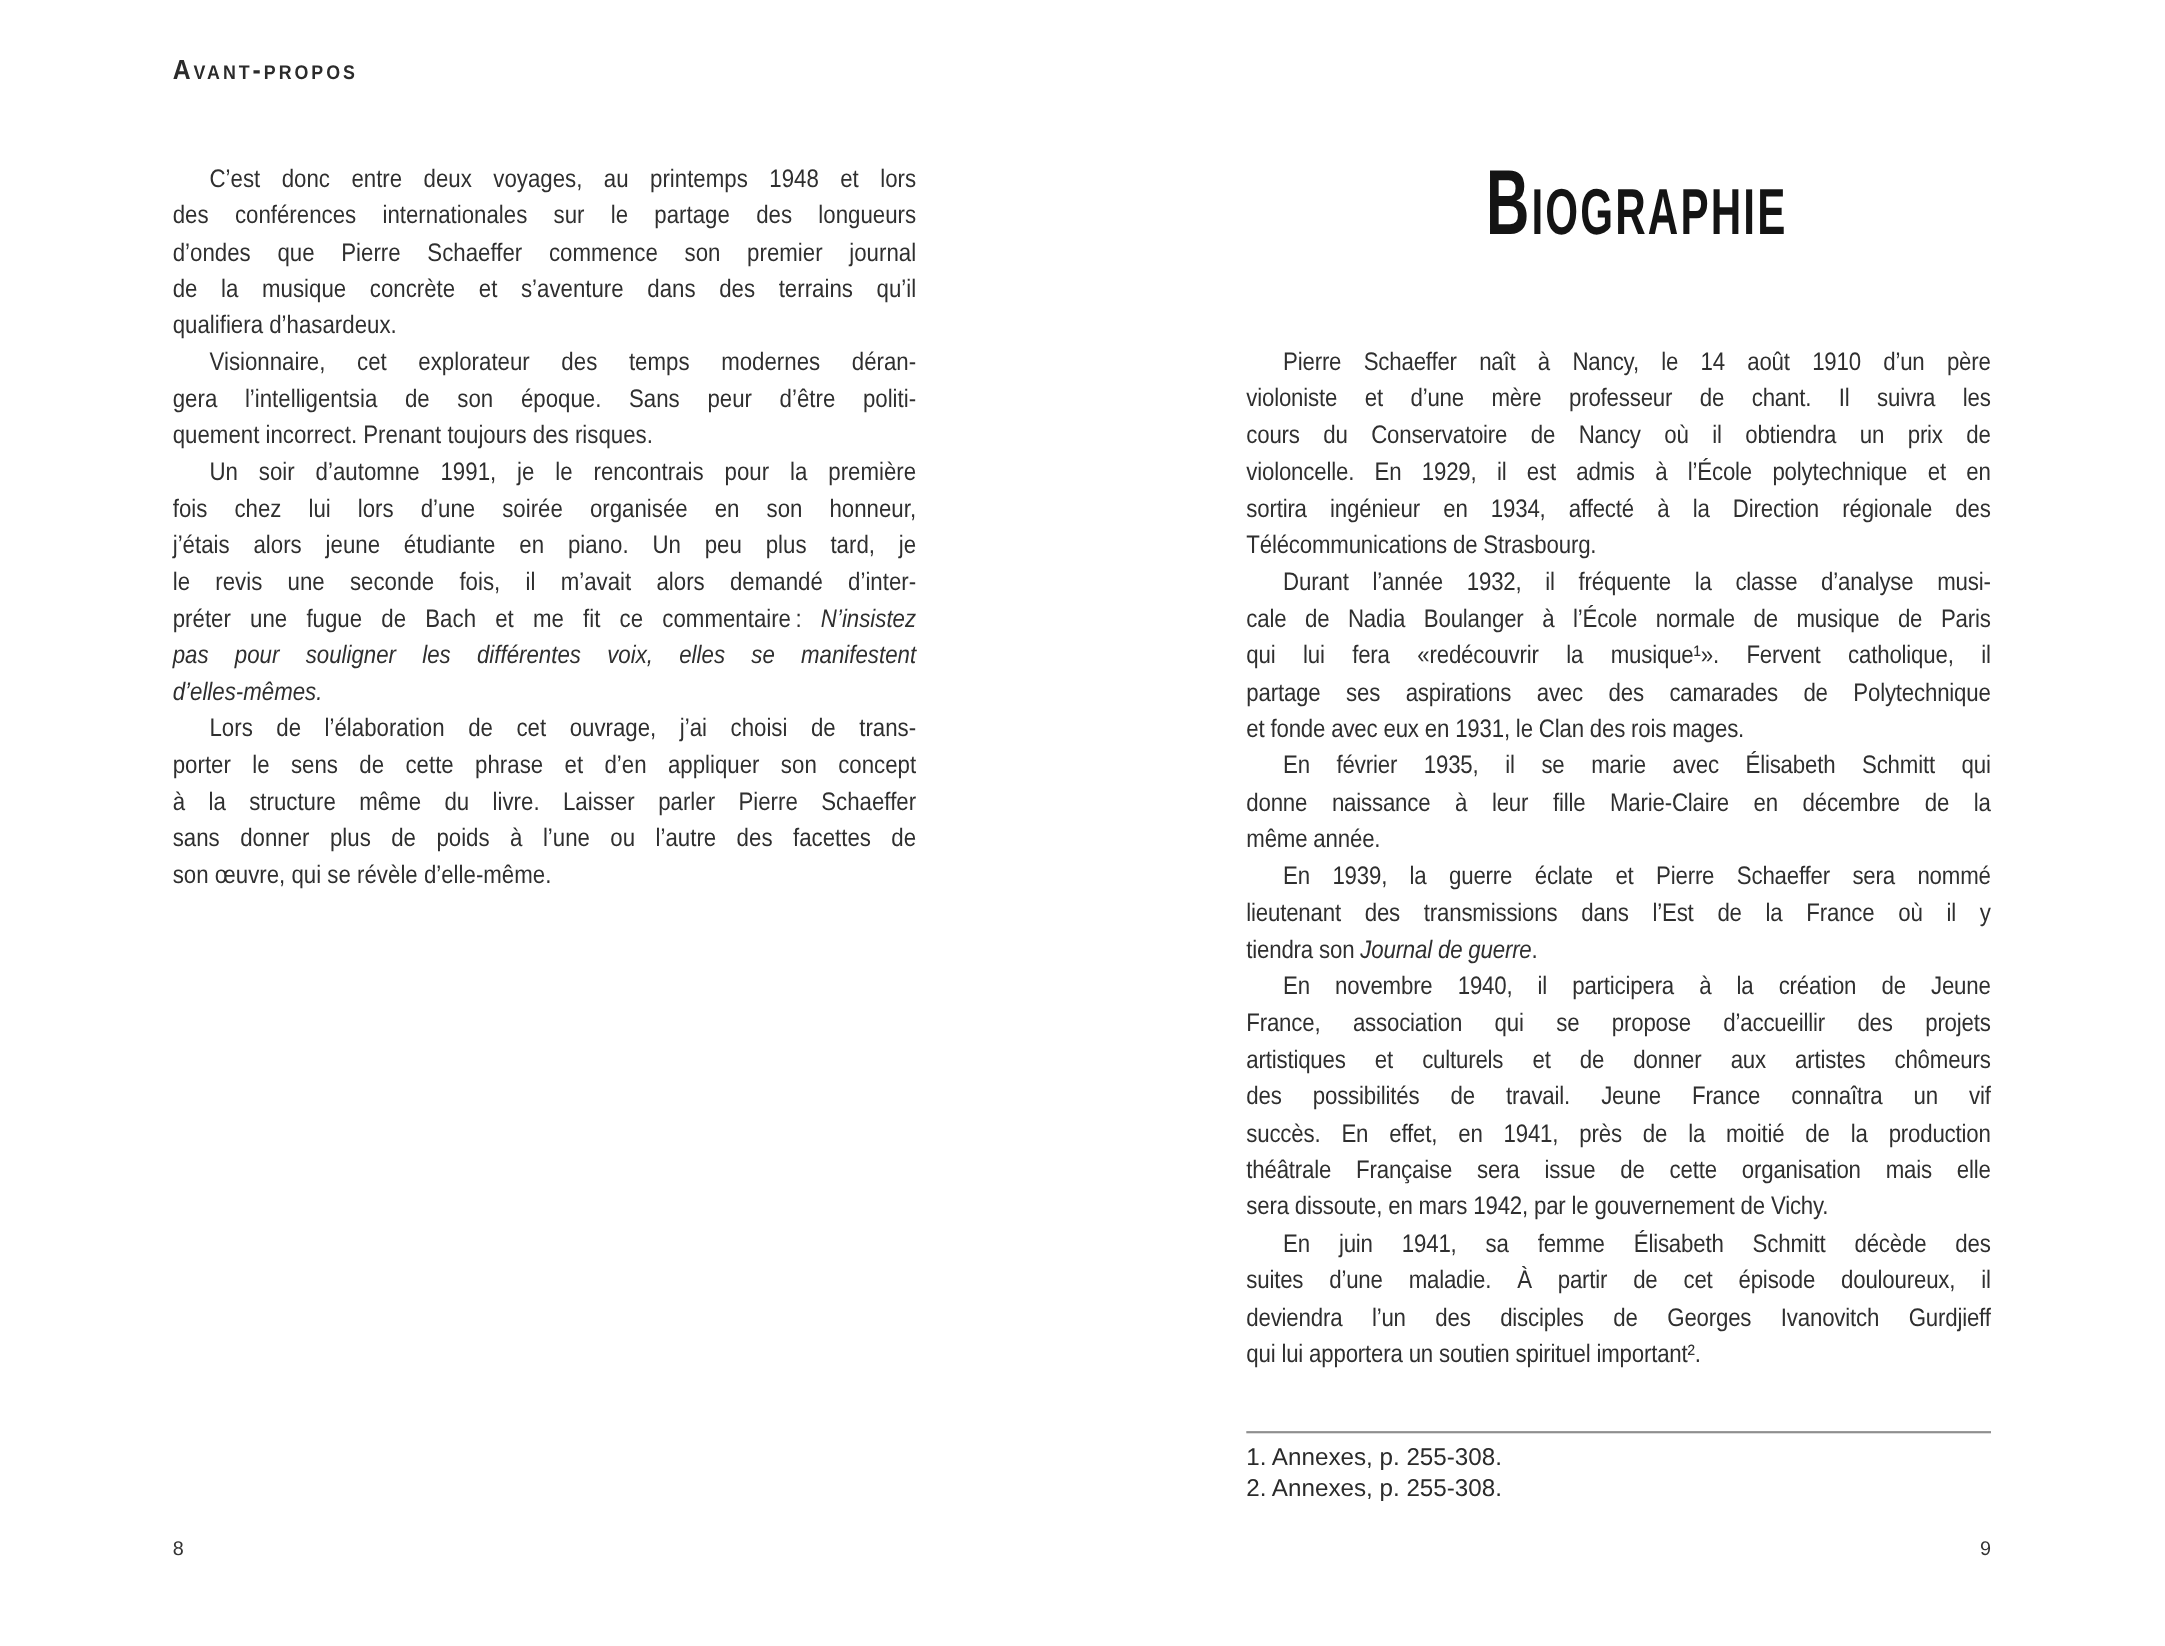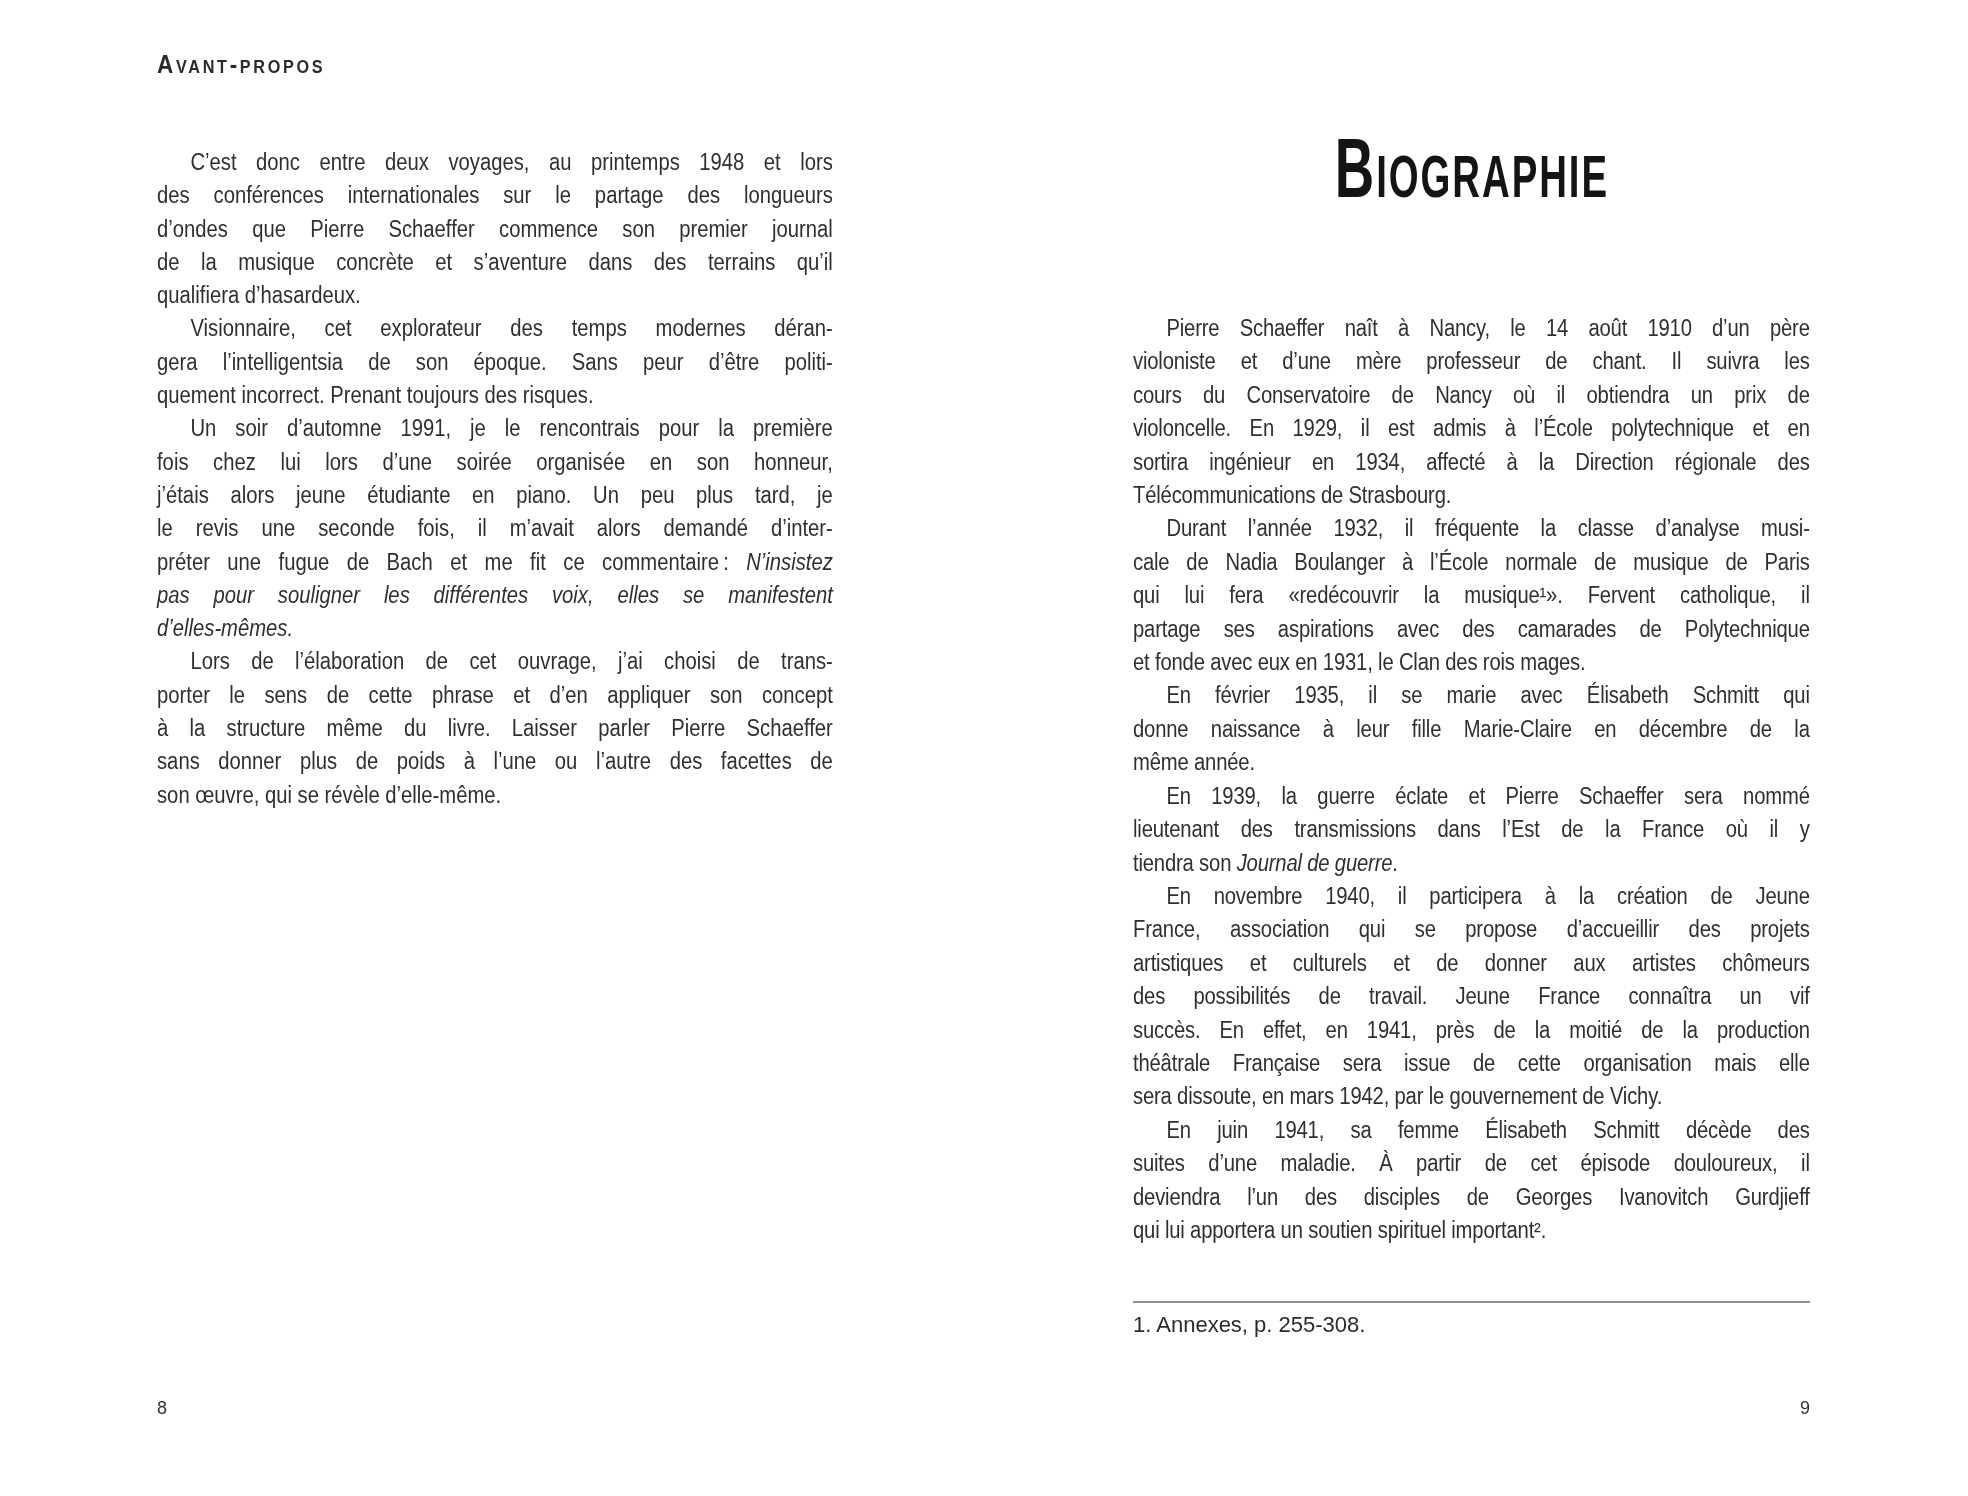--- a/index.html
+++ b/index.html
@@ -7,21 +7,21 @@
     position:relative;width:1968px;height:1496px;background:#ffffff;
     font-family:"Liberation Sans",sans-serif;color:#2f2f2f;overflow:hidden;
   }
   
   .running-header{position:absolute;left:157px;top:50px;white-space:nowrap;}
   .sc{
     display:inline-block;font-variant:small-caps;font-weight:700;font-size:25px;
     letter-spacing:3px;color:#2b2b2b;transform:scaleX(0.9);transform-origin:0 0;
   }
   
-  .chapter-title{position:absolute;left:1133px;top:126px;width:677px;margin:0;text-align:center;font-weight:700;white-space:nowrap;}
+  .chapter-title{position:absolute;left:1133px;top:126px;width:677px;margin:16px;text-align:center;font-weight:700;white-space:nowrap;}
   .title-text{
     display:inline-block;font-variant:small-caps;font-size:84px;line-height:84px;
     letter-spacing:3px;color:#141414;transform:scaleX(0.65);
   }
   
   .body-col{
     position:absolute;transform:scaleX(0.88);transform-origin:0 0;
     font-size:23px;color:#2f2f2f;
   }
   .left-body{left:157px;top:146px;width:768px;line-height:33.3px;}
@@ -124,17 +124,18 @@
         <div class="para">
           <div class="jline pfirst">En juin 1941, sa femme Élisabeth Schmitt décède des</div>
           <div class="jline">suites d’une maladie. À partir de cet épisode douloureux, il</div>
           <div class="jline">deviendra l’un des disciples de Georges Ivanovitch Gurdjieff</div>
           <div class="jline plast">qui lui apportera un soutien spirituel important².</div>
         </div>
       </div>
     <div class="footnotes">
       <div class="fnrule"></div>
       <div class="fnline">1. Annexes, p. 255-308.</div>
+      <div class="fnline">2. Annexes, p. 255-308.</div>
     </div>
     <div class="pagenum right-num">9</div>
   </section>
 
 </div>
 
 </body></html>

